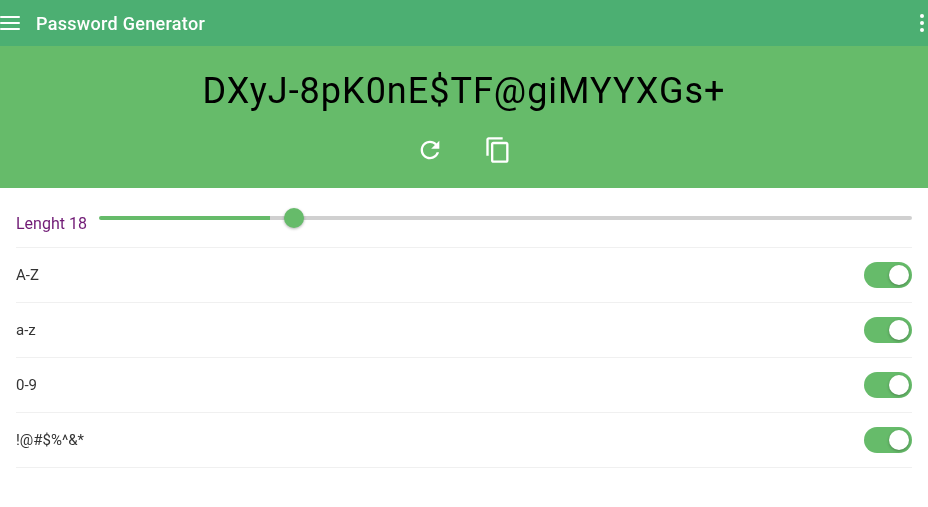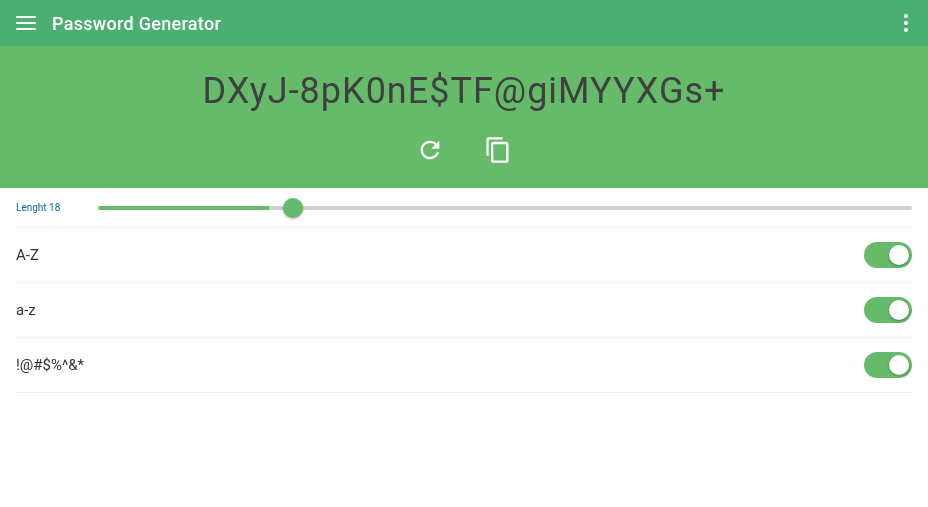--- a/index.html
+++ b/index.html
@@ -13,21 +13,21 @@
       flex-direction: column;
     }
 
     
     .app-bar {
       background: #4caf72;
       color: white;
       display: flex;
       align-items: center;
       justify-content: space-between;
-      padding: 0 16px;
+      padding: 0 0;
       height: 46px;
       flex-shrink: 0;
     }
     .app-bar-left {
       display: flex;
       align-items: center;
       gap: 16px;
     }
     .hamburger-icon {
       display: flex;
@@ -67,21 +67,21 @@
     .password-area {
       background: #66bb6a;
       display: flex;
       flex-direction: column;
       align-items: center;
       justify-content: center;
       padding: 24px 40px 20px;
       flex-shrink: 0;
     }
     .password-text {
-      color: #404040;
+      color: #000000;
       font-size: 36px;
       font-weight: 400;
       letter-spacing: 1px;
       margin-bottom: 20px;
       text-align: center;
     }
     .password-actions {
       display: flex;
       gap: 32px;
       align-items: center;
@@ -123,24 +123,25 @@
 
     
     .slider-row {
       display: flex;
       align-items: center;
       padding: 14px 0;
       border-bottom: 1px solid #f0f0f0;
       gap: 12px;
     }
     .slider-label {
-      font-size: 10px;
-      color: #0369a1;
+      font-size: 16px;
+      color: #701a75;
       white-space: nowrap;
       min-width: 70px;
+      margin-top: 12px;
     }
     .slider-wrapper {
       flex: 1;
       position: relative;
       display: flex;
       align-items: center;
     }
     input[type=range] {
       -webkit-appearance: none;
       width: 100%;
@@ -258,20 +259,29 @@
   <div class="setting-row">
     <span class="setting-label">a-z</span>
     <label class="toggle-switch">
       <input type="checkbox" checked="" style="">
       <div class="toggle-track">
         <div class="toggle-thumb"></div>
       </div>
     </label>
   </div>
 
+  <div class="setting-row">
+    <span class="setting-label">0-9</span>
+    <label class="toggle-switch">
+      <input type="checkbox" checked="" style="">
+      <div class="toggle-track">
+        <div class="toggle-thumb"></div>
+      </div>
+    </label>
+  </div>
 
   <div class="setting-row">
     <span class="setting-label">!@#$%^&amp;*</span>
     <label class="toggle-switch">
       <input type="checkbox" checked="" style="">
       <div class="toggle-track">
         <div class="toggle-thumb"></div>
       </div>
     </label>
   </div>

